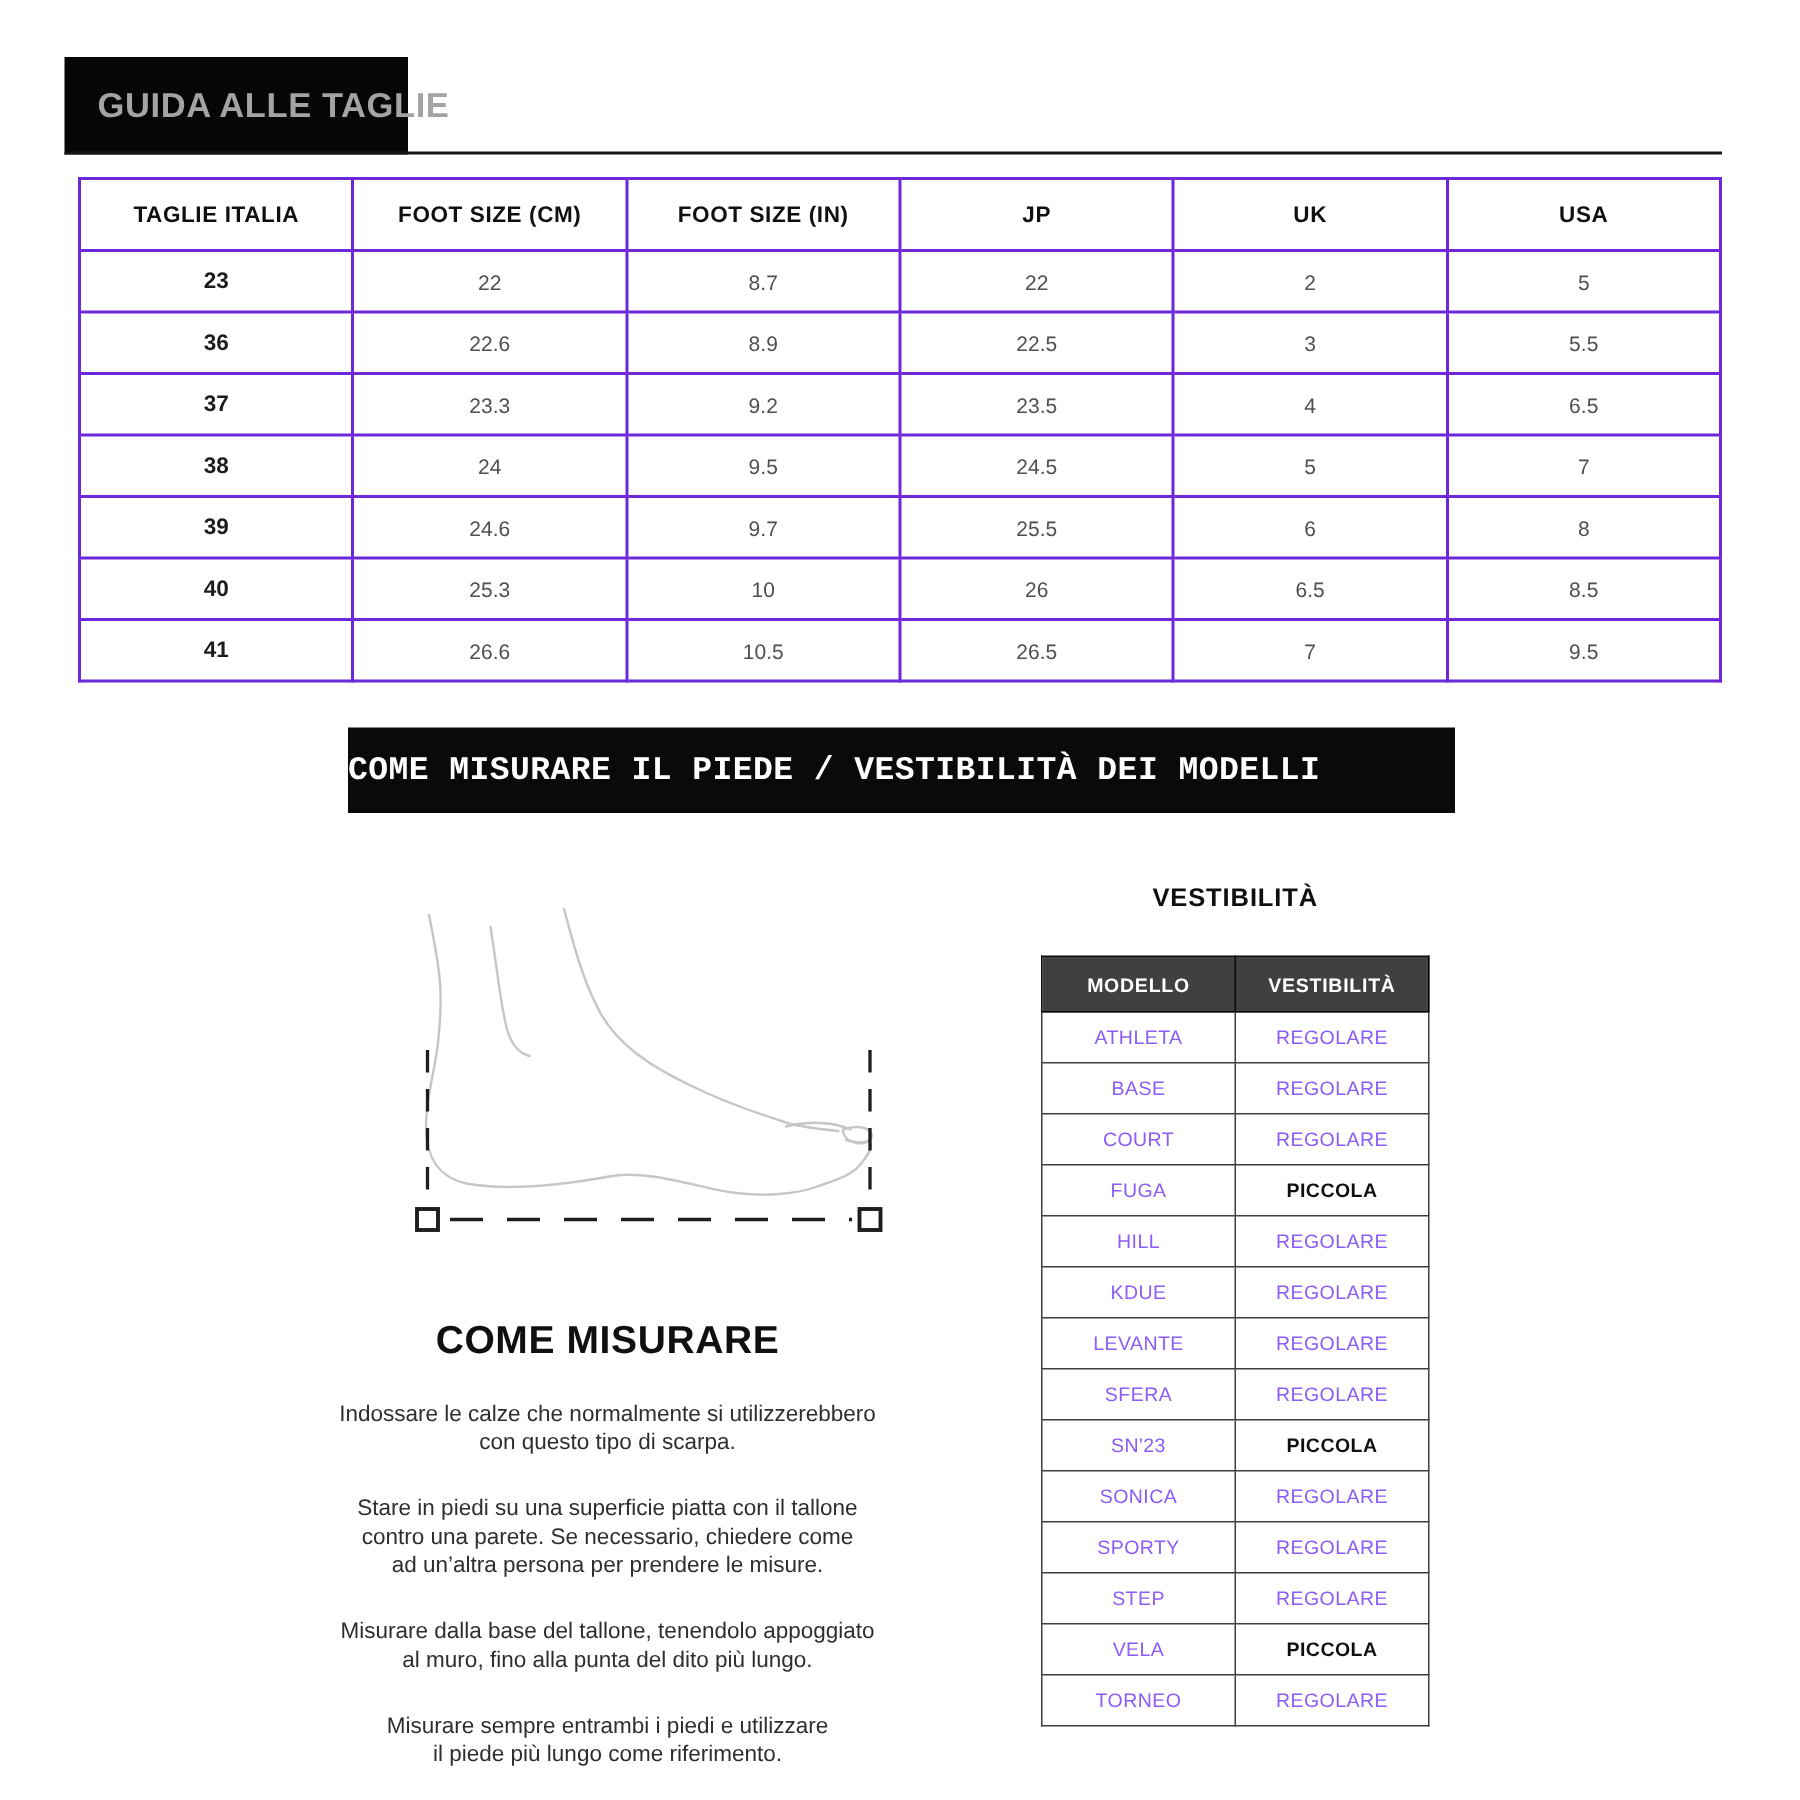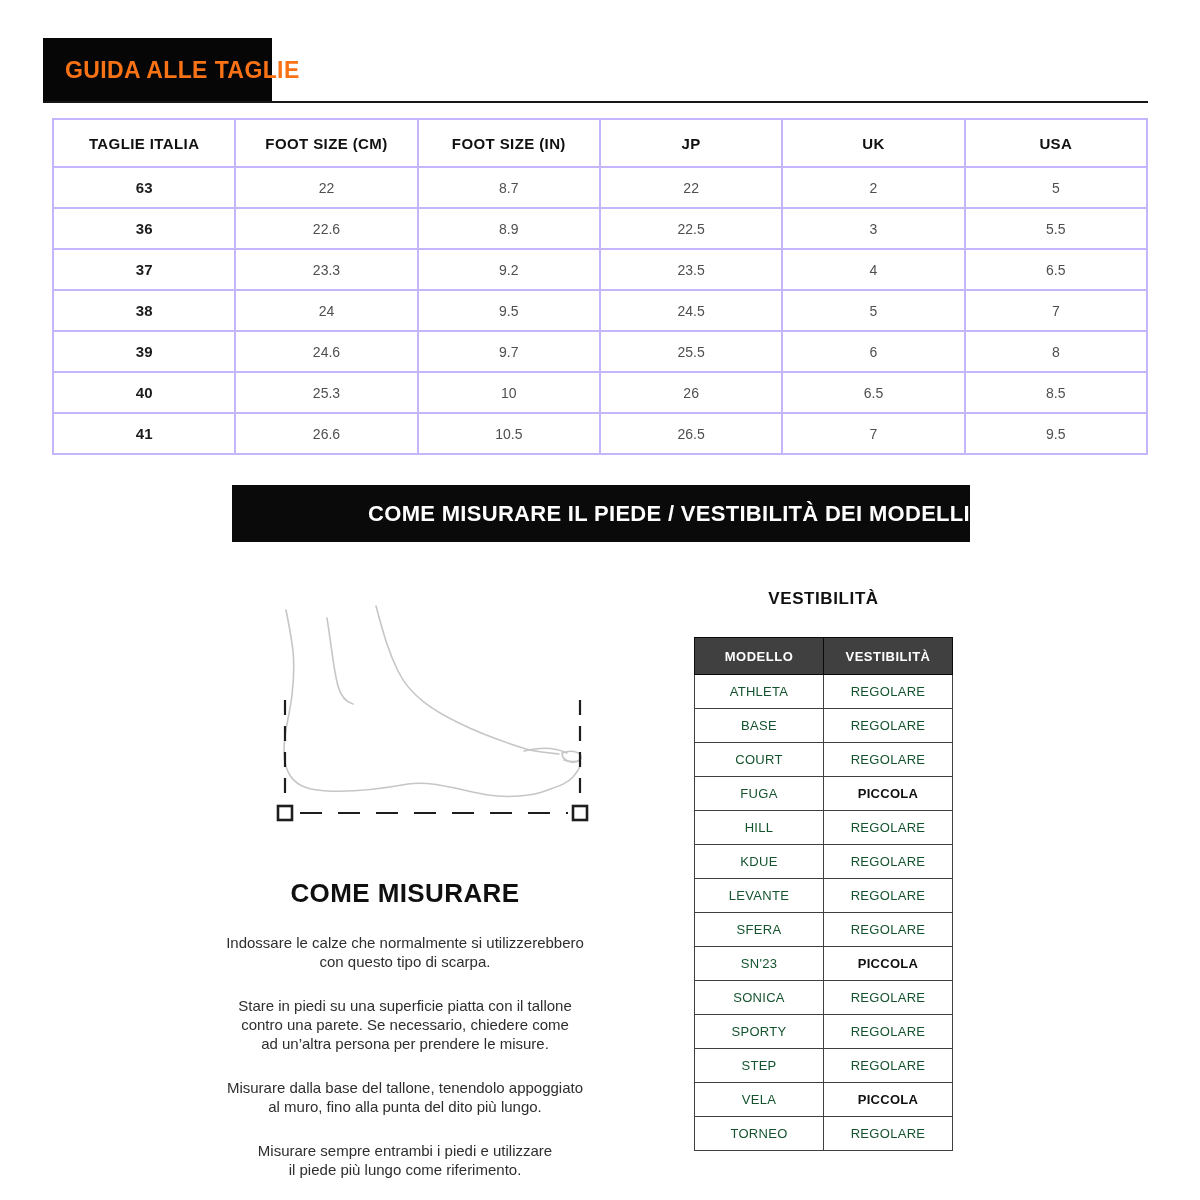--- a/index.html
+++ b/index.html
@@ -12,21 +12,21 @@
     background: #ffffff;
     overflow: hidden;
   }
 
   
   .tab {
     position: absolute;
     left: 43px; top: 38px;
     width: 229px; height: 65px;
     background: #060606;
-    color: #f97316;
+    color: #a3a3a3;
     display: flex; align-items: center;
     padding-left: 22px;
     font-size: 23px;
     font-weight: bold;
     letter-spacing: 0.4px;
     white-space: nowrap;
   }
   .tab-underline {
     position: absolute;
     left: 43px; top: 101px;
@@ -36,21 +36,21 @@
 
   
   .size-table {
     position: absolute;
     left: 52px; top: 118px;
     width: 1096px;
     border-collapse: collapse;
     table-layout: fixed;
   }
   .size-table th, .size-table td {
-    border: 2px solid #c4b5fd;
+    border: 2px solid #6d28d9;
     text-align: center;
     vertical-align: middle;
     padding: 0;
   }
   .size-table th {
     height: 48px;
     font-size: 15px;
     font-weight: bold;
     color: #101010;
     letter-spacing: 0.4px;
@@ -66,25 +66,26 @@
     font-size: 15px;
   }
 
   
   .banner {
     position: absolute;
     left: 232px; top: 485px;
     width: 738px; height: 57px;
     background: #0a0a0a;
     color: #ffffff;
-    display: flex; align-items: center; justify-content: flex-end;
+    display: flex; align-items: center; justify-content: flex-start;
     font-size: 22px;
     font-weight: bold;
     letter-spacing: 0.3px;
     white-space: nowrap;
+    font-family: Liberation Mono, monospace;
   }
 
   
   .foot-wrap {
     position: absolute;
     left: 248px; top: 560px;
     width: 420px; height: 300px;
   }
 
   
@@ -116,21 +117,21 @@
     text-align: center;
     vertical-align: middle;
   }
   .fit-table th + th { border-left: 1px solid #c9c9c9; }
   .fit-table td {
     border: 1px solid #3f3f3f;
     height: 34px;
     text-align: center;
     vertical-align: middle;
     font-size: 13px;
-    color: #14532d;
+    color: #8b5cf6;
     letter-spacing: 0.3px;
     padding: 0;
   }
   .fit-table td.bold { font-weight: bold; color: #101010; }
 
   
   .howto {
     position: absolute;
     left: 180px; top: 878px;
     width: 450px;
@@ -166,21 +167,21 @@
         <th>TAGLIE ITALIA</th>
         <th>FOOT SIZE (CM)</th>
         <th>FOOT SIZE (IN)</th>
         <th>JP</th>
         <th>UK</th>
         <th>USA</th>
       </tr>
     </thead>
     <tbody>
       <tr>
-        <td class="ita">63</td>
+        <td class="ita">23</td>
         <td>22</td>
         <td>8.7</td>
         <td>22</td>
         <td>2</td>
         <td>5</td>
       </tr>
       <tr>
         <td class="ita">36</td>
         <td>22.6</td>
         <td>8.9</td>

